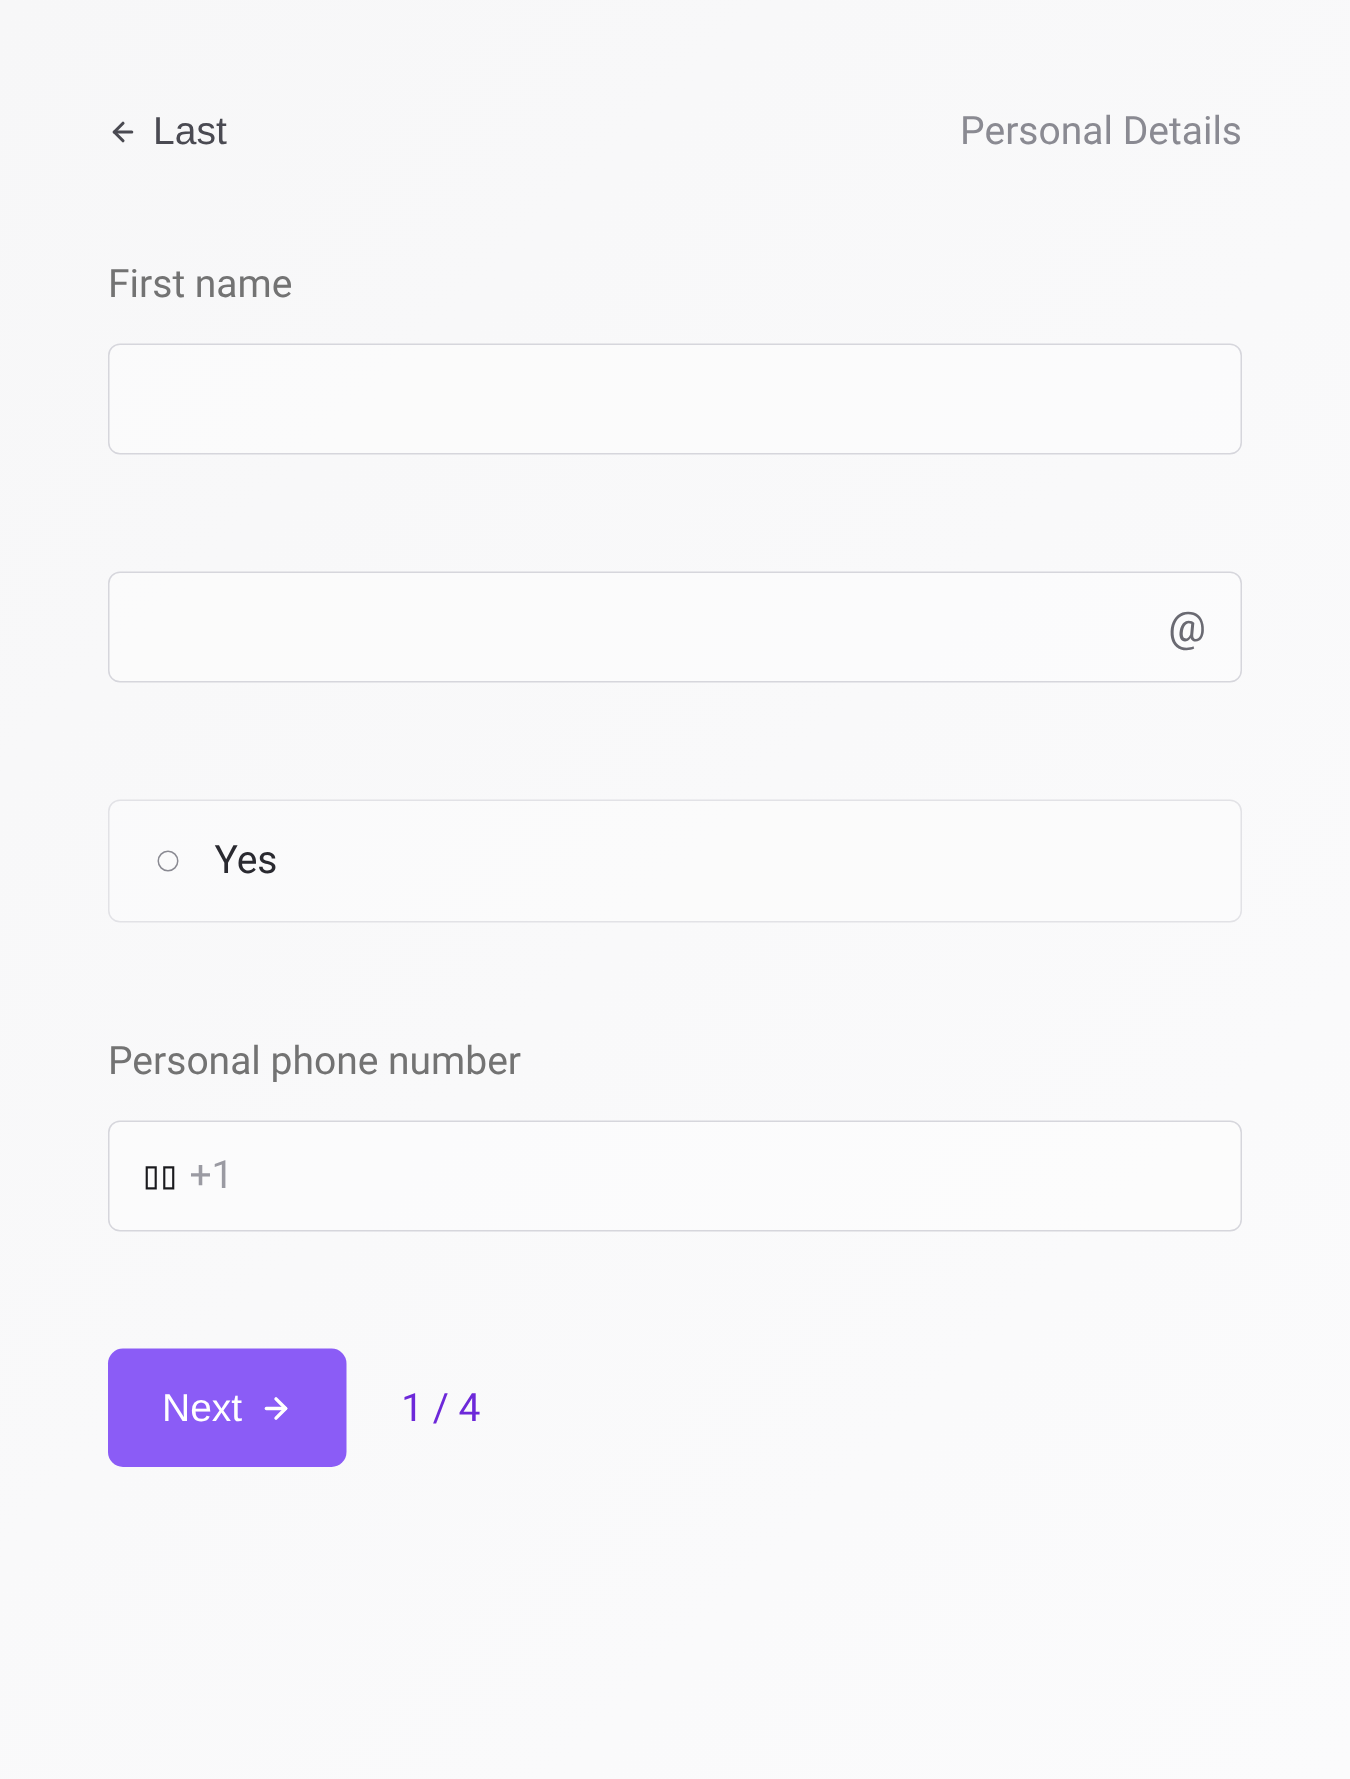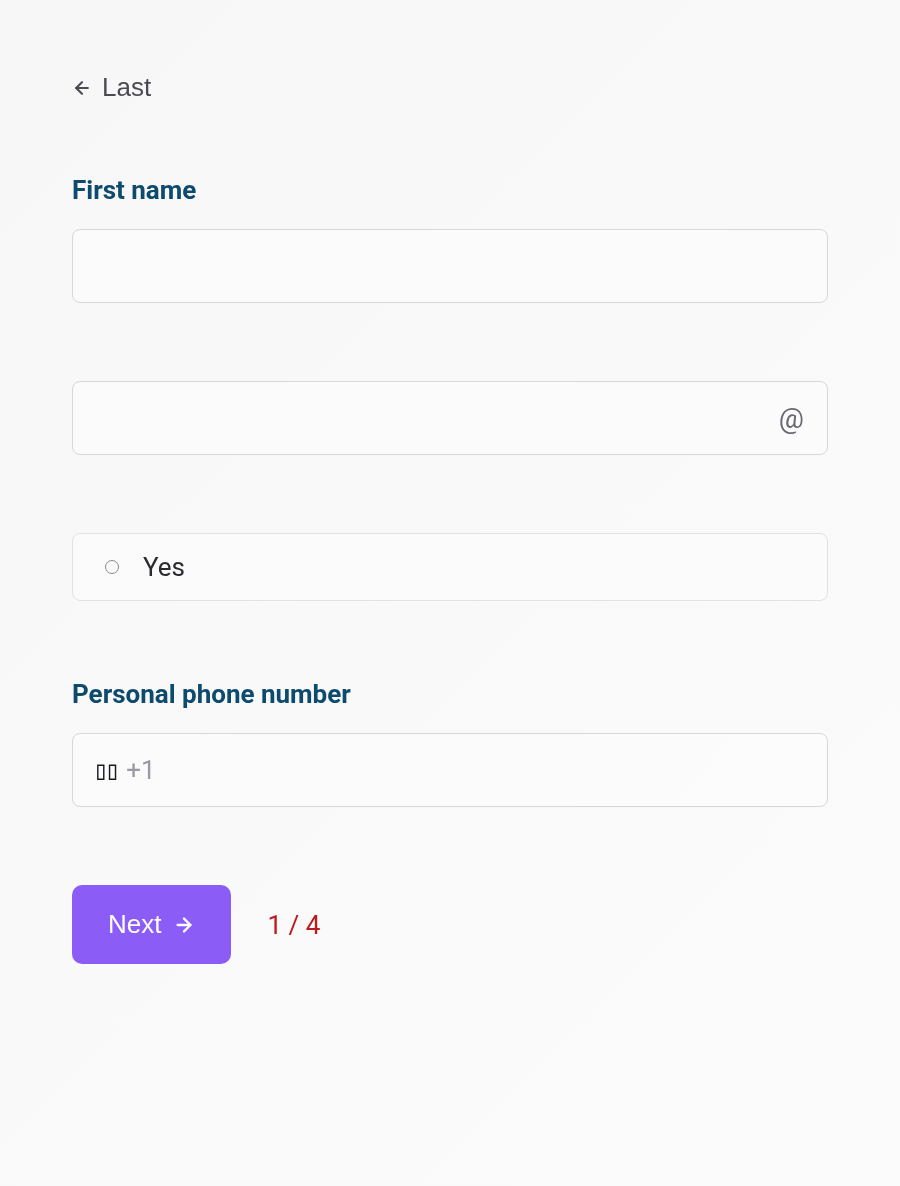--- a/index.html
+++ b/index.html
@@ -56,23 +56,23 @@
       flex: 1;
       display: flex;
       flex-direction: column;
     }
     
     .form-section {
       margin-bottom: 78px;
     }
     
     .field-label {
-      color: #0c4a6e;
-      font-size: 26px;
-      font-weight: 700;
+      color: #737373;
+      font-size: 26px;
+      font-weight: 400;
       margin-bottom: 24px;
       display: block;
     }
     
     .text-input {
       width: 100%;
       height: 74px;
       border: 1px solid #d6d6dc;
       border-radius: 8px;
       background: rgba(255, 255, 255, 0.4);
@@ -109,21 +109,21 @@
       pointer-events: none;
     }
     
     .radio-row {
       display: flex;
       gap: 16px;
     }
     
     .radio-option {
       flex: 1;
-      height: 68px;
+      height: 82px;
       border: 1px solid #e2e2e6;
       border-radius: 8px;
       background: rgba(255, 255, 255, 0.3);
       display: flex;
       align-items: center;
       padding: 0 32px;
       gap: 24px;
       cursor: pointer;
     }
     
@@ -196,36 +196,37 @@
       font-weight: 500;
       cursor: pointer;
     }
     
     .next-button svg {
       width: 22px;
       height: 22px;
     }
     
     .page-indicator {
-      color: #b91c1c;
+      color: #6d28d9;
       font-size: 26px;
       font-weight: 400;
     }
   </style>
 </head>
 <body>
 
 <div class="header">
   <button class="back-button">
     <svg viewBox="0 0 24 24" fill="none" stroke="currentColor" stroke-width="2.5" stroke-linecap="round" stroke-linejoin="round">
       <line x1="19" y1="12" x2="5" y2="12"></line>
       <polyline points="12 19 5 12 12 5"></polyline>
     </svg>
     <span>Last</span>
   </button>
+  <div class="page-title">Personal Details</div>
 </div>
 
 <div class="form-row">
   <div class="form-field">
     <label class="field-label">First name</label>
     <input type="text" class="text-input" value="" style="">
   </div>
 </div>
 
 <div class="form-section">

